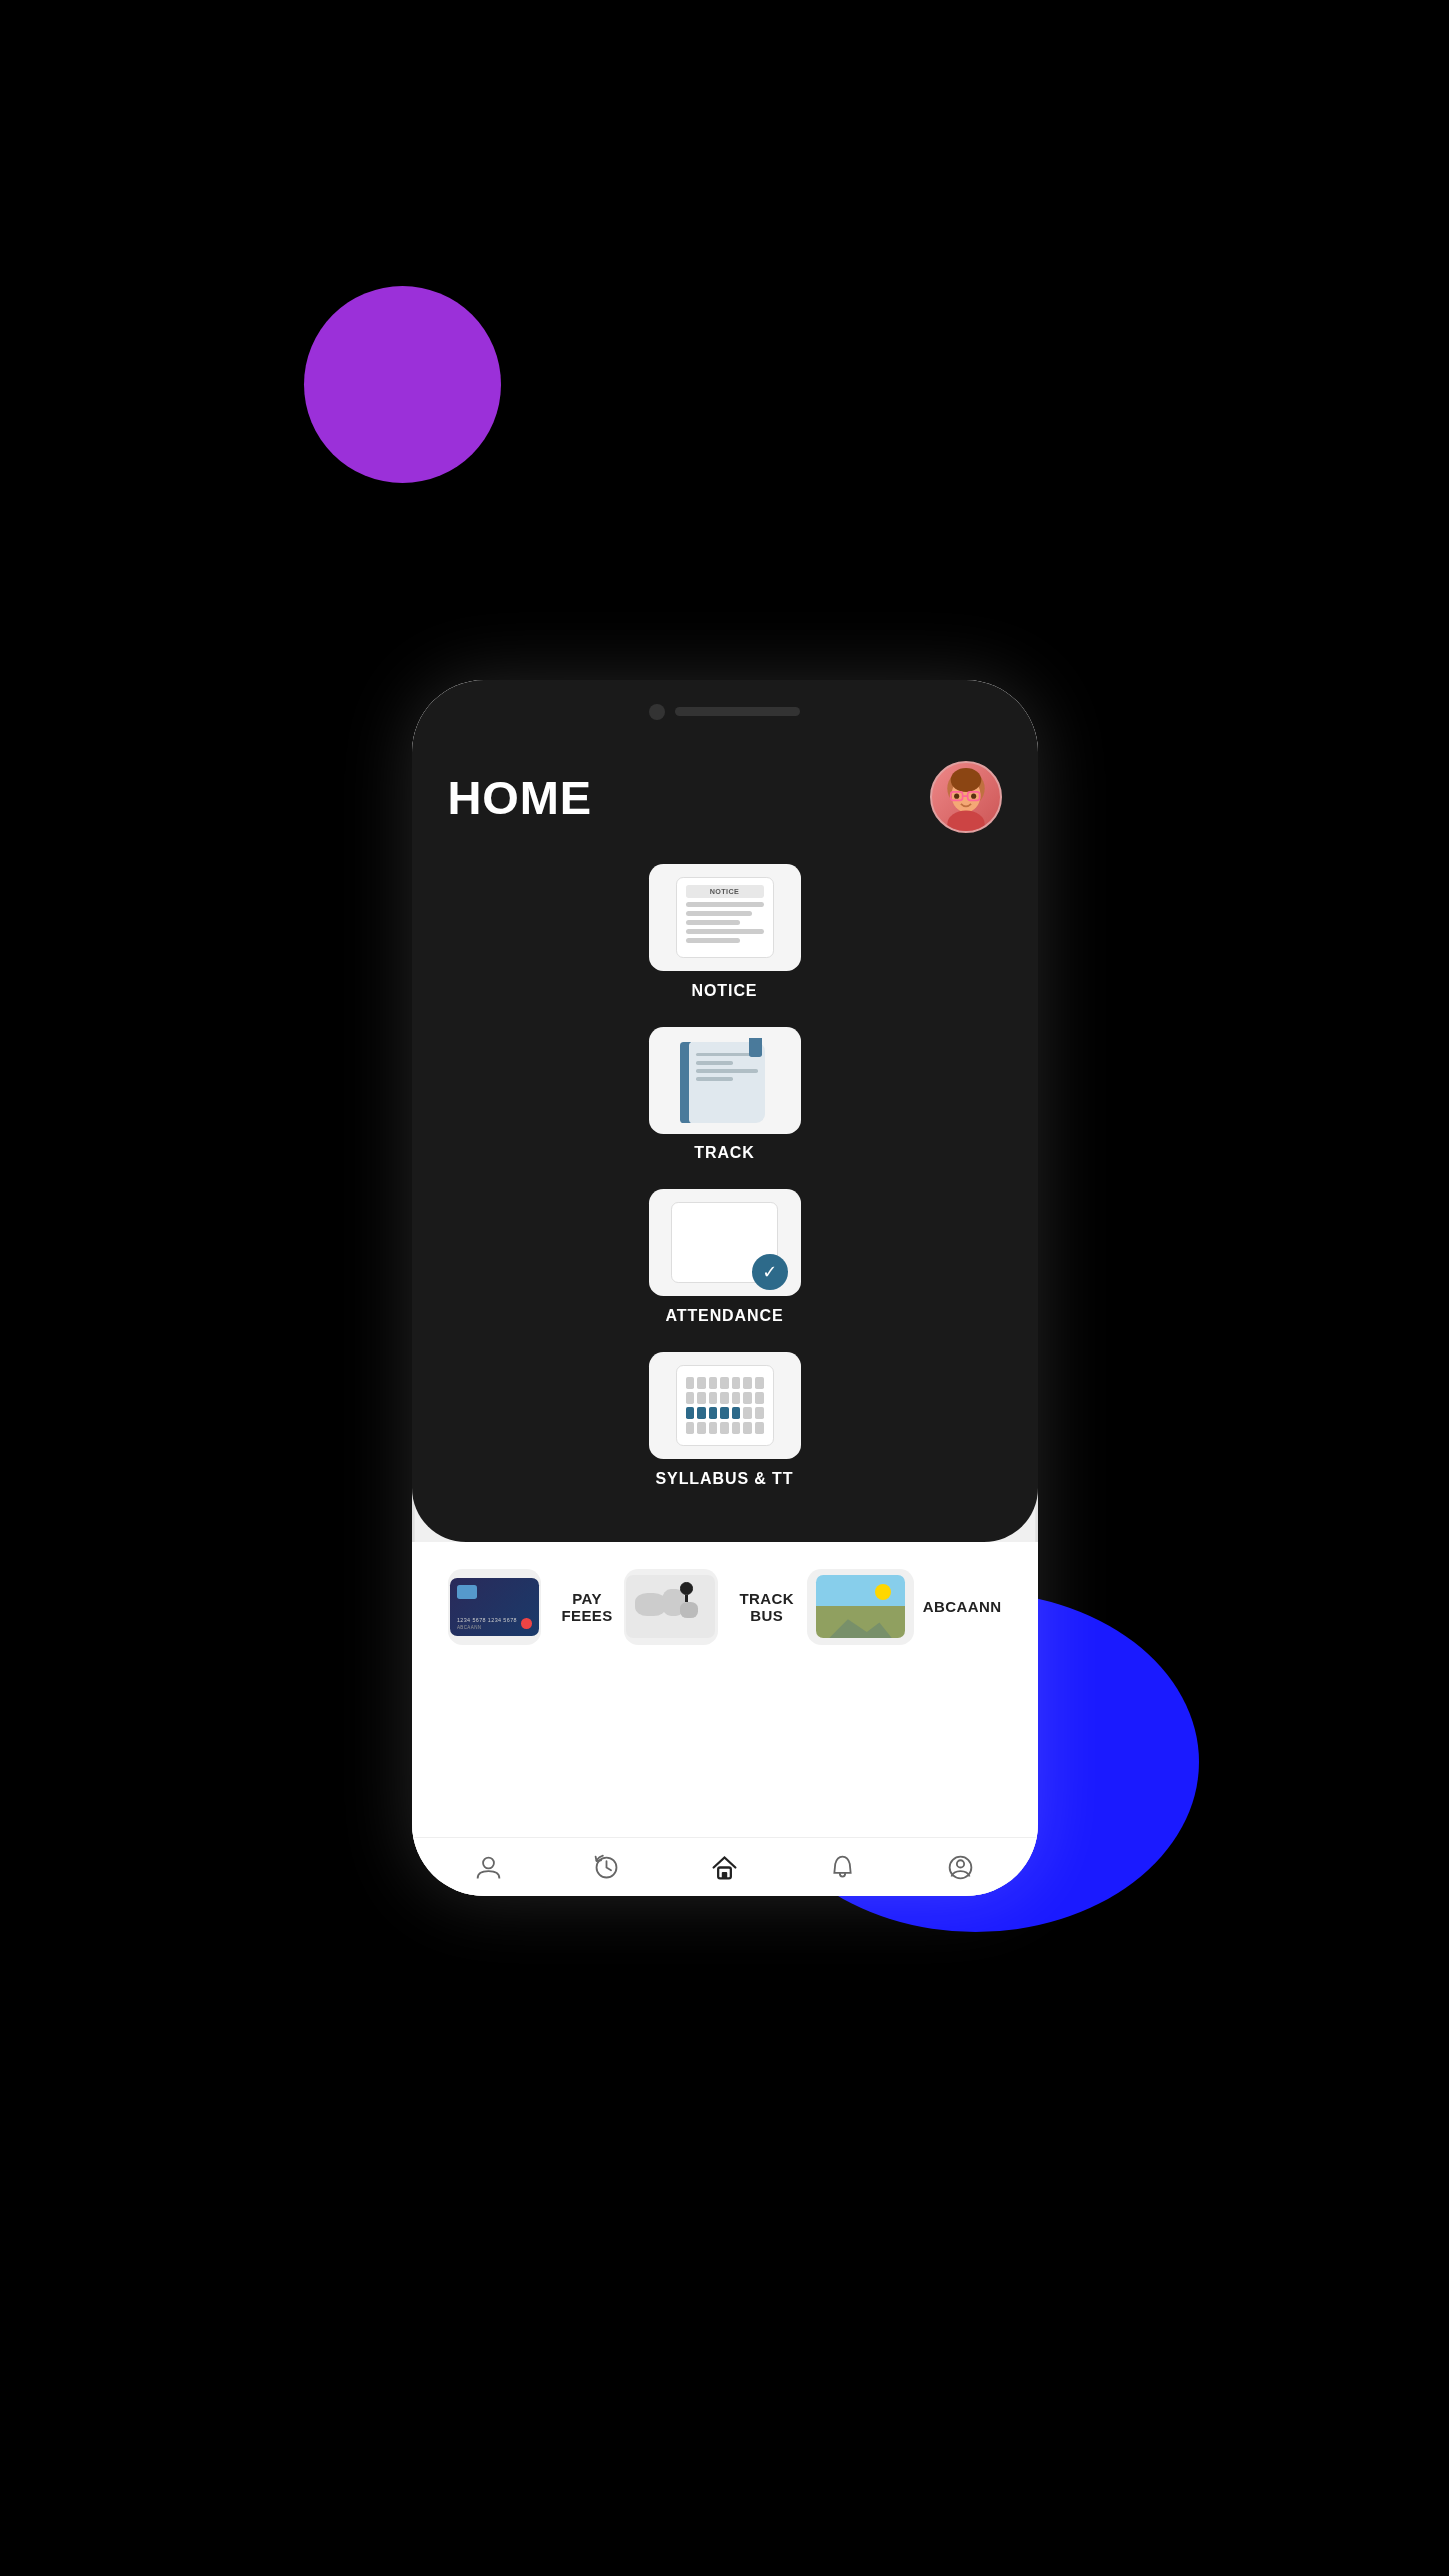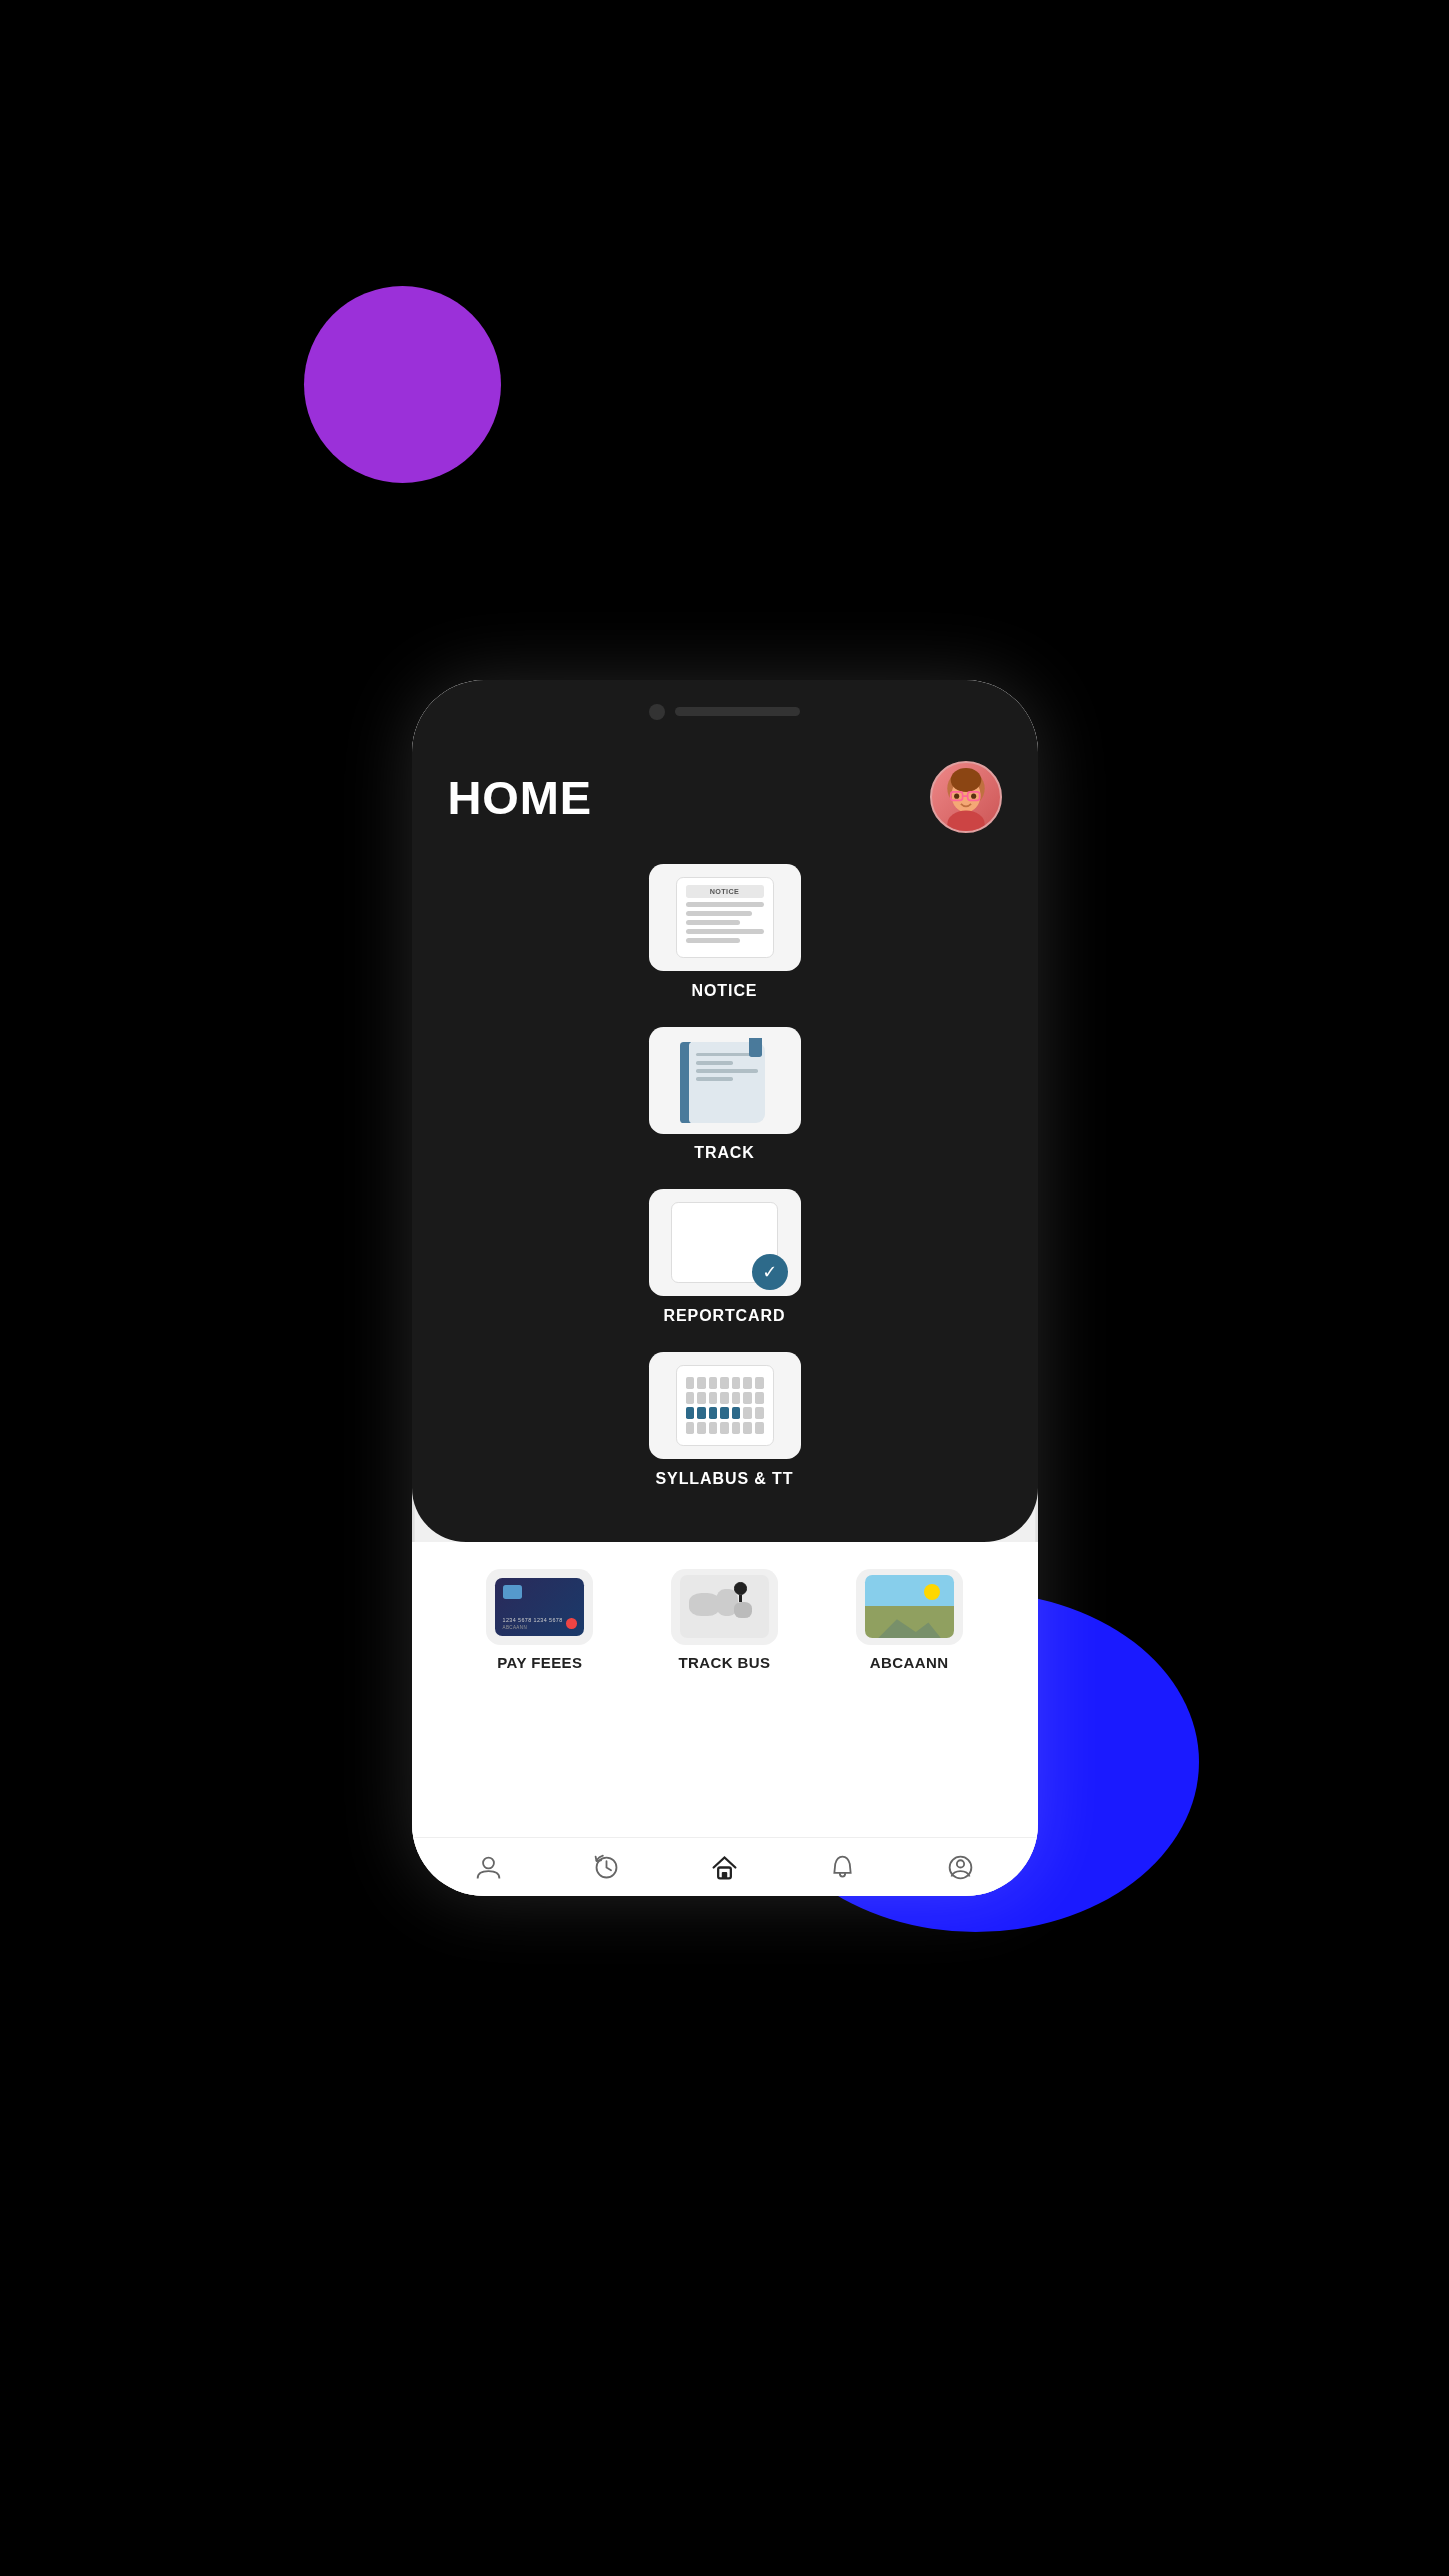--- a/index.html
+++ b/index.html
@@ -393,21 +393,21 @@
     
     .bottom-icons-row {
       display: flex;
       justify-content: space-around;
       align-items: flex-start;
       padding: 0 9px;
     }
 
     .bottom-item {
       display: flex;
-      flex-direction: column;
+      flex-direction: row;
       align-items: center;
       gap: 9px;
       cursor: pointer;
     }
 
     .bottom-icon-box {
       width: 107px;
       height: 76px;
       background: #f0f0f0;
       border-radius: 14.3px;
@@ -634,21 +634,21 @@
           </div>
           <span class="icon-label">TRACK</span>
         </div>
 
         <div class="grid-item">
           <div class="icon-box">
             <div class="attendance-doc">
               <div class="attendance-check">✓</div>
             </div>
           </div>
-          <span class="icon-label">REPORTCARD</span>
+          <span class="icon-label">ATTENDANCE</span>
         </div>
 
 
         <div class="grid-item">
           <div class="icon-box">
             <div class="syllabus-doc">
               <div class="syllabus-dot"></div>
               <div class="syllabus-dot"></div>
               <div class="syllabus-dot"></div>
               <div class="syllabus-dot"></div>

